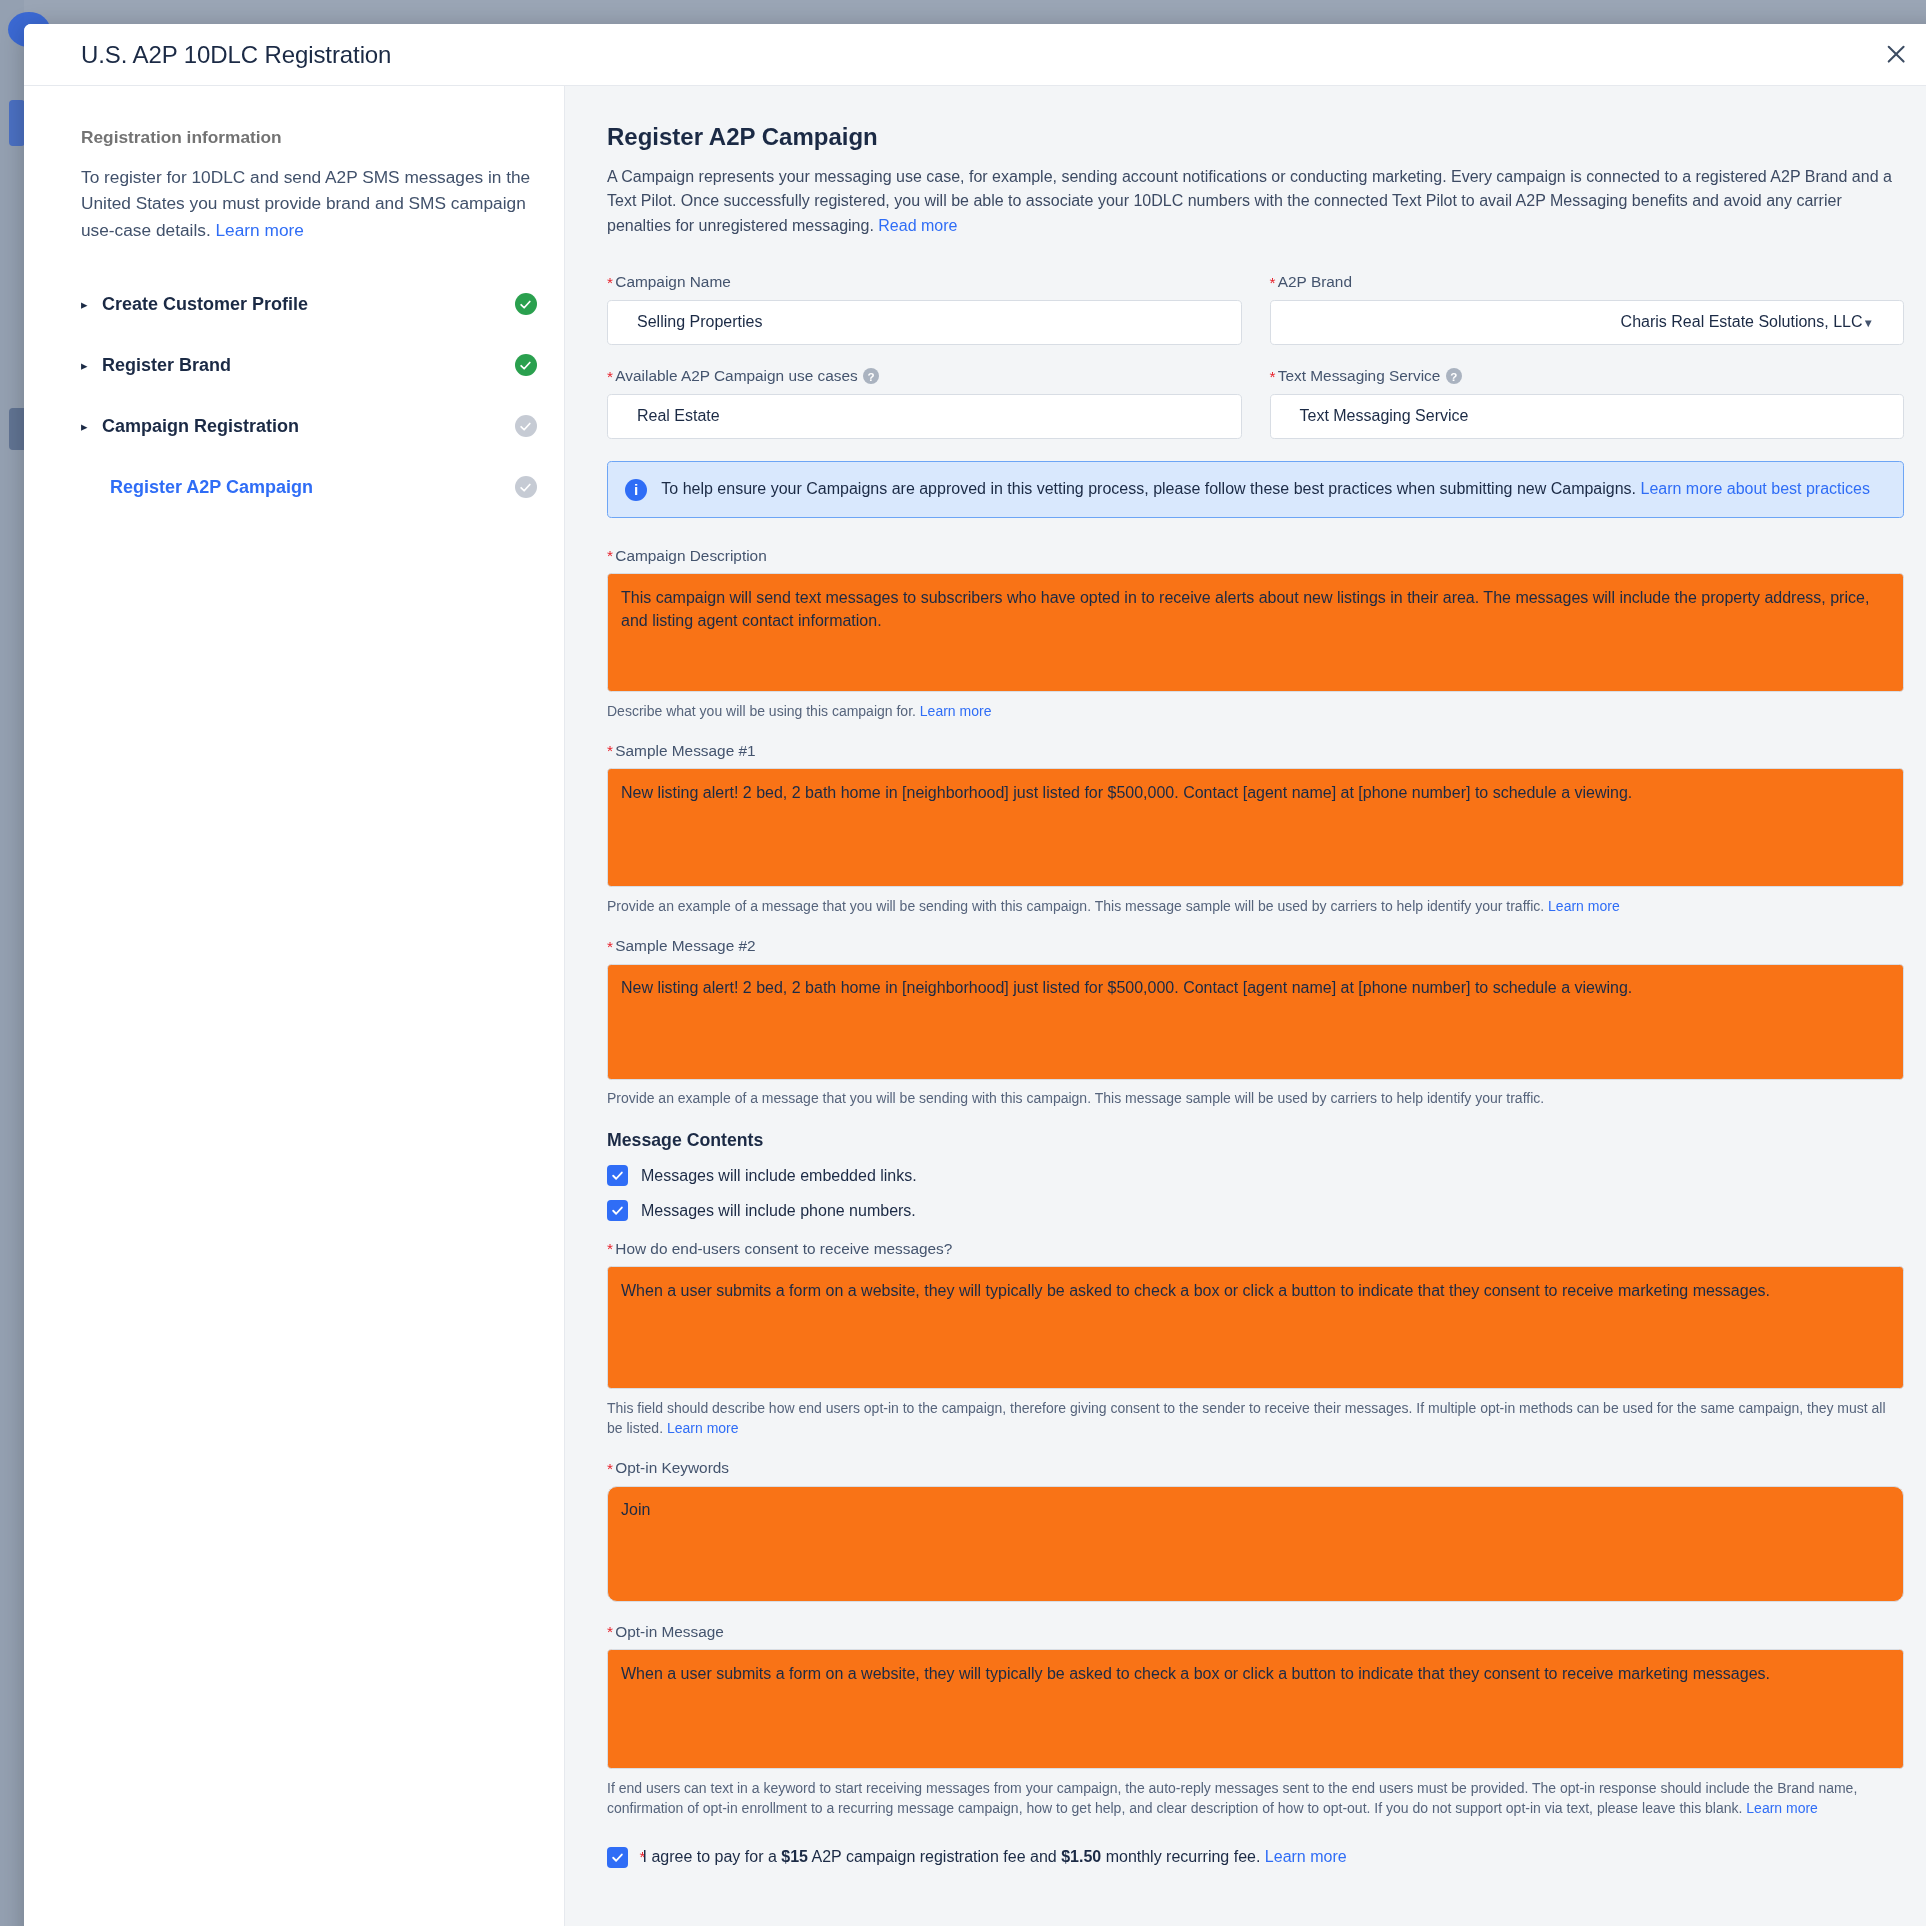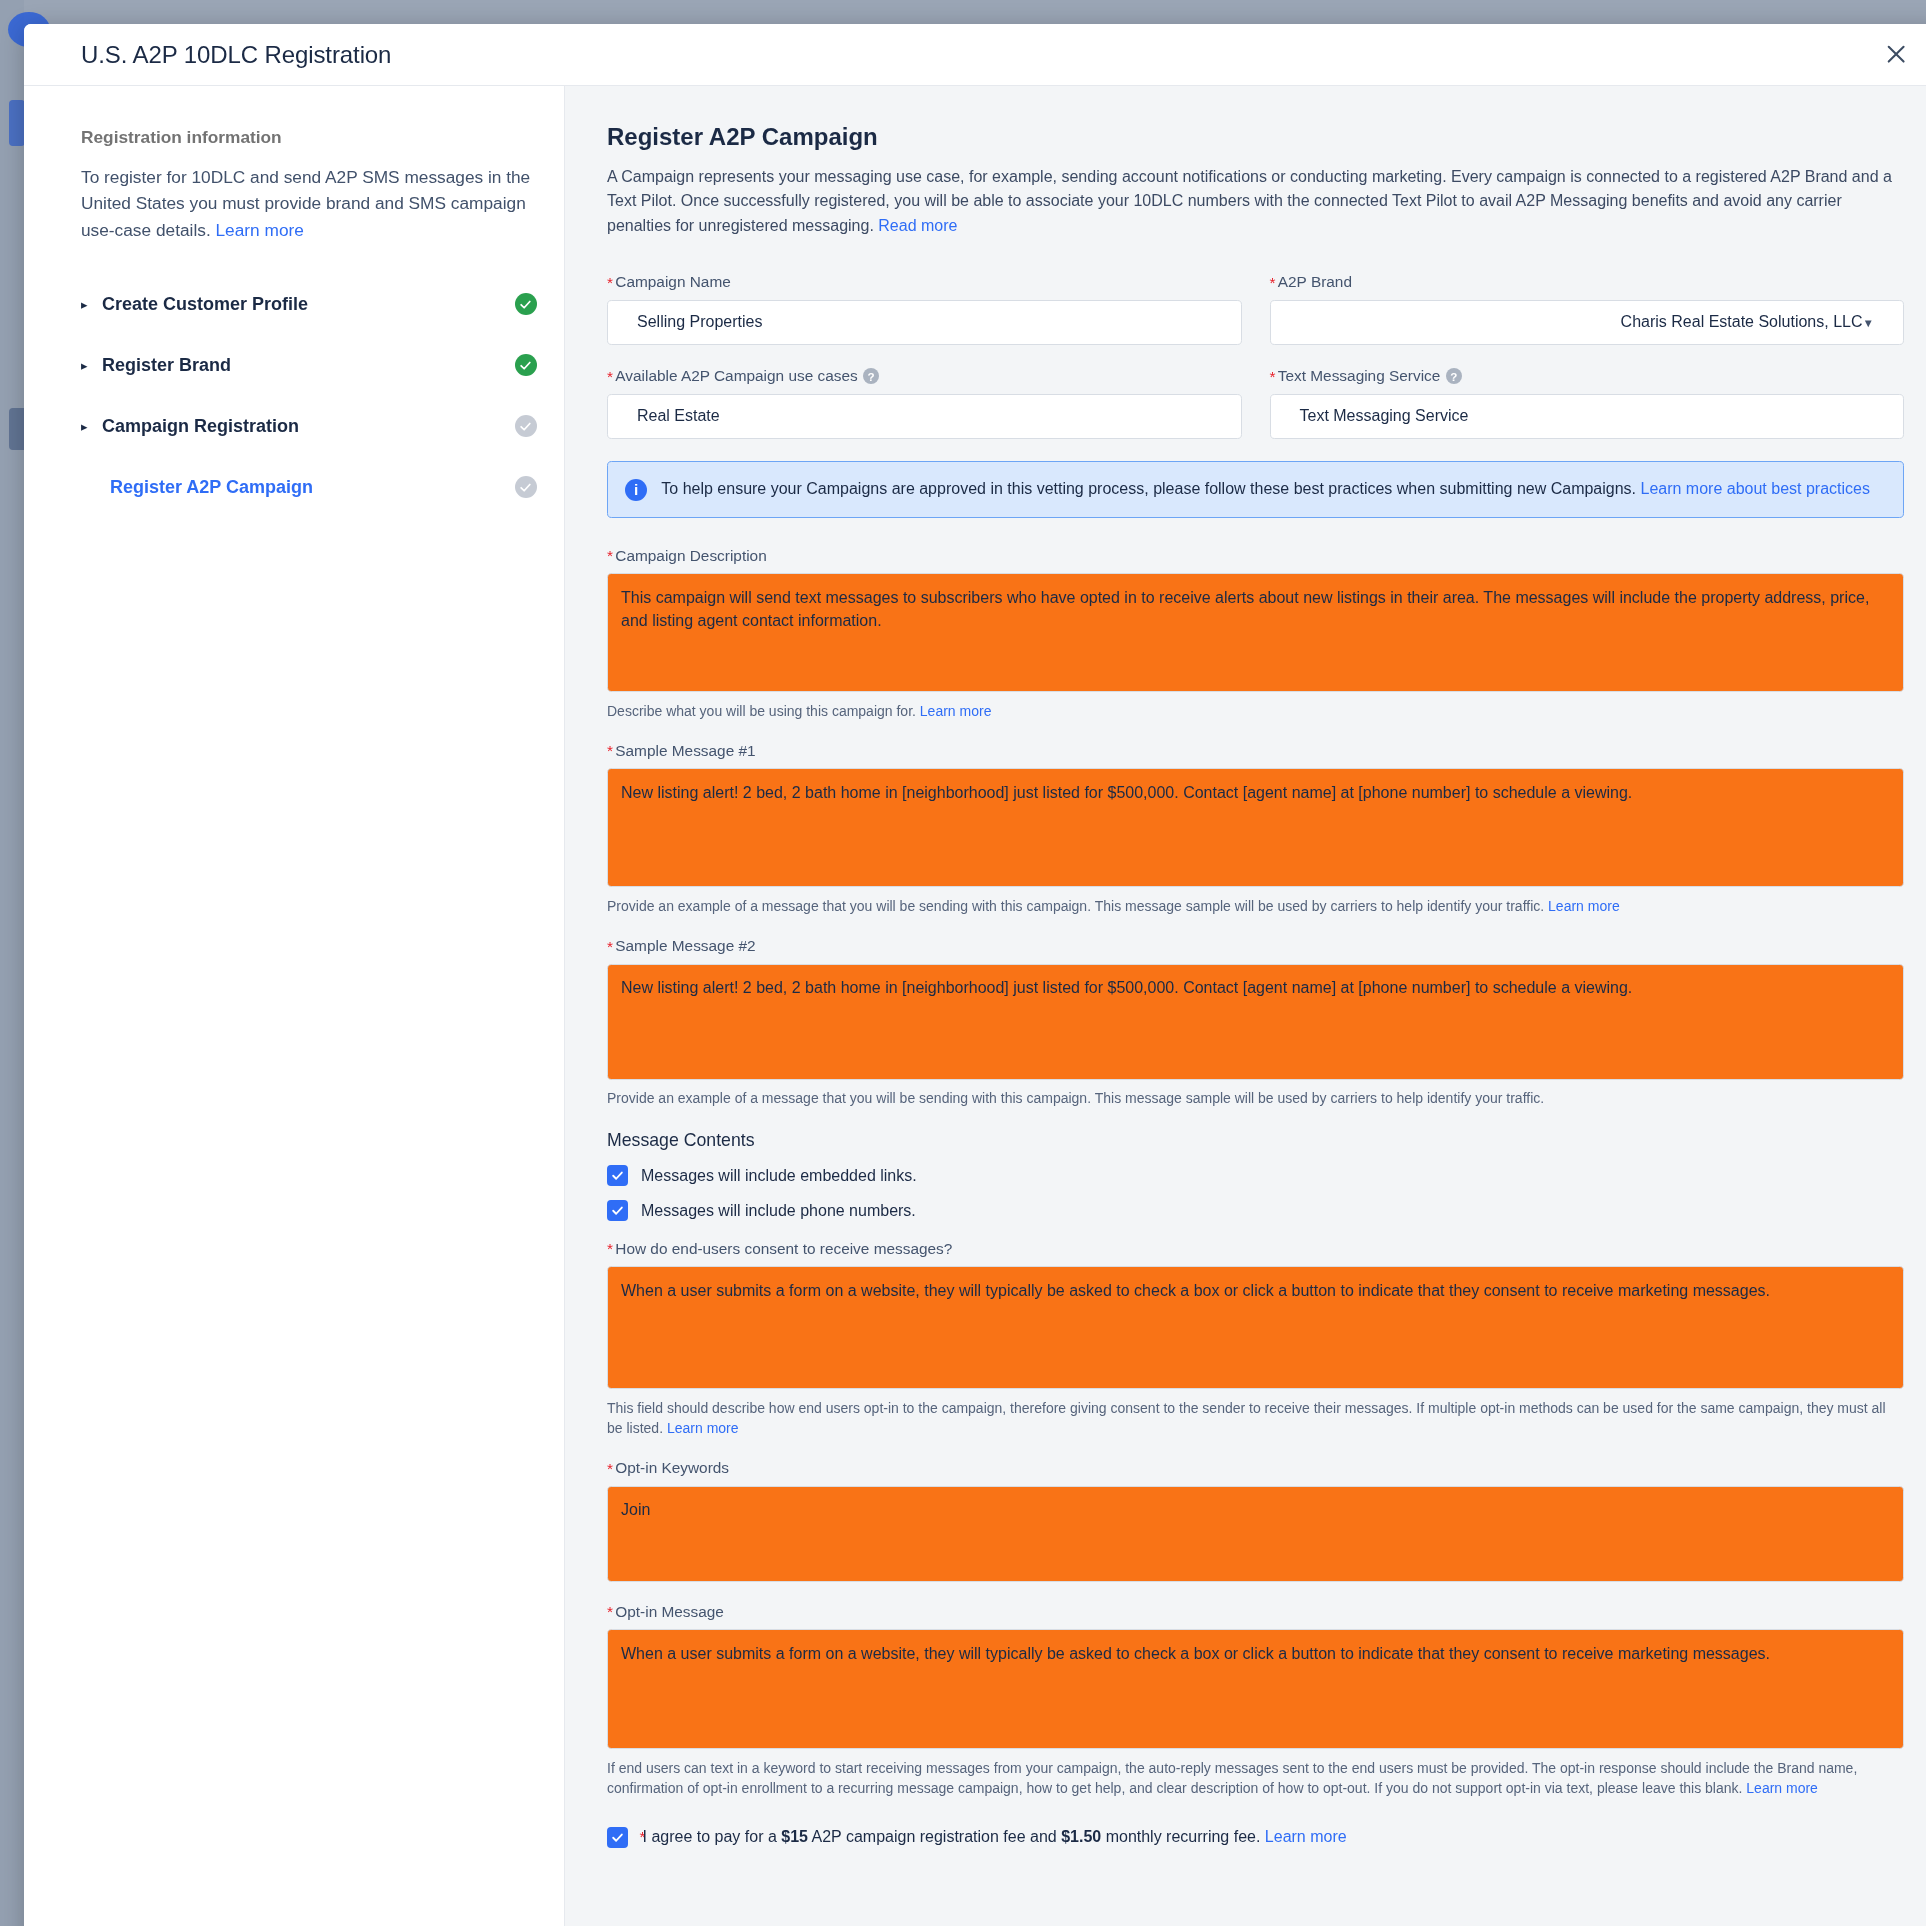--- a/index.html
+++ b/index.html
@@ -118,25 +118,25 @@
 
   .block { margin-bottom: 21px; }
   .ta {
     background:#f97316; border:1.2px solid #d8dde4; border-radius:4.6px;
     padding: 11.6px 13px; font-size: 16px; line-height:1.48; color:#1b2a45;
   }
   .ta.h-desc { height: 119px; }
   .ta.h-s1   { height: 119px; }
   .ta.h-s2   { height: 116px; }
   .ta.h-cons { height: 123px; }
-  .ta.h-kw   { height: 96px; }
+  .ta.h-kw   { height: 116px; border-radius: 10px; }
   .ta.h-optm { height: 120px; }
   .help { font-size: 14px; line-height:1.45; color:#56647c; margin-top: 8.5px; }
 
-  .sec-h { font-size: 17.7px; font-weight:400; color:#1b2a45; margin: 13px 0 14.6px 0;}
+  .sec-h { font-size: 17.7px; font-weight:700; color:#1b2a45; margin: 13px 0 14.6px 0;}
   .cbrow { display:flex; align-items:center; gap: 13px; margin-bottom: 14px; }
   .cb {
     width: 21px; height: 21px; flex:0 0 21px; border-radius: 3.9px; background:#2f6df6;
     display:flex; align-items:center; justify-content:center; cursor:pointer;
   }
   .cb svg { width:13px; height:13px; }
   .cbtxt { font-size: 16px; color:#1b2a45; }
 
   .agree { display:flex; align-items:center; gap: 11.6px; margin-top: 28.5px; }
   .agree .cbtxt { font-size: 16px; }

